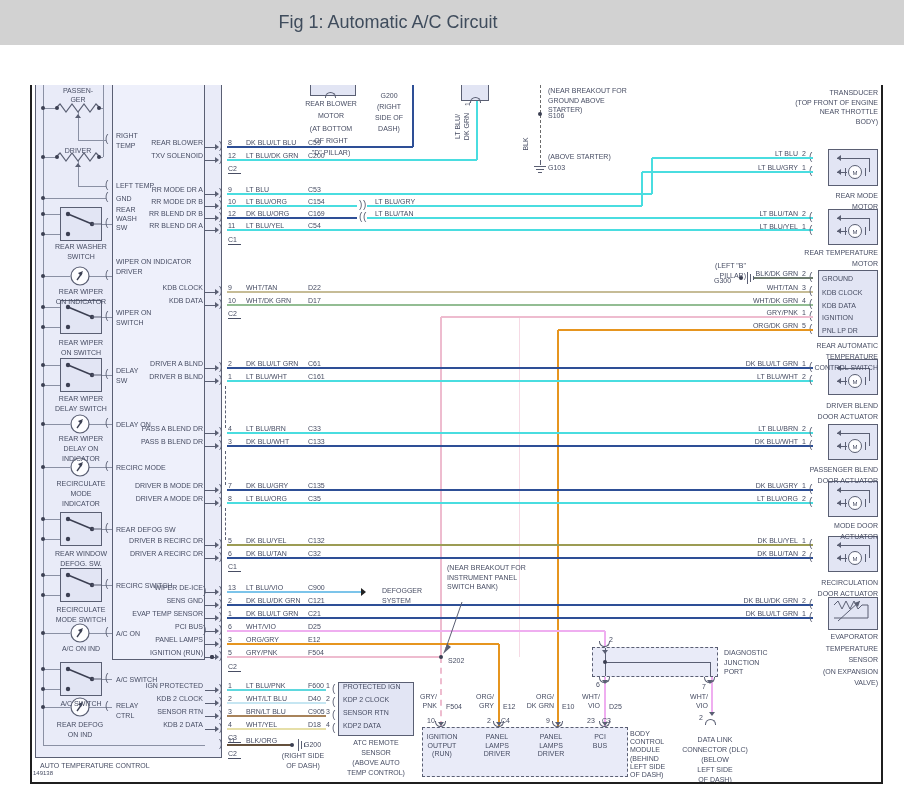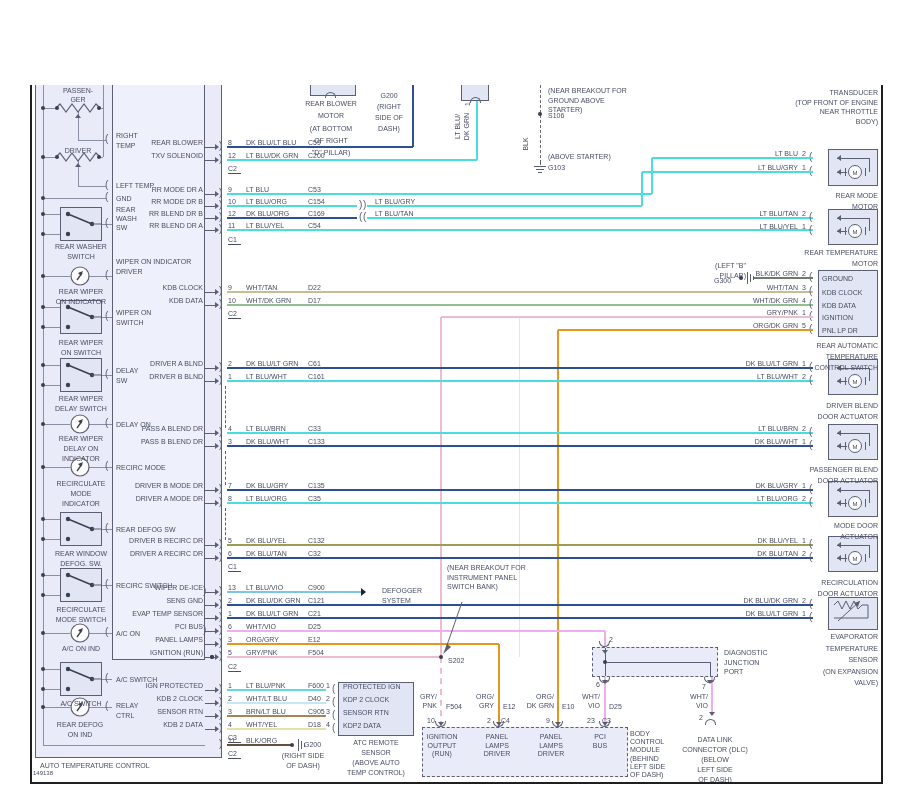--- a/index.html
+++ b/index.html
@@ -18,20 +18,23 @@
   .cupd{border-bottom:none;border-radius:9px 9px 0 0;}
   .par{position:absolute;font-size:10px;color:#5a5f73;line-height:10px;}
   .ctag{position:absolute;font-size:7px;color:#474d63;border-bottom:1px solid #474d63;width:13px;line-height:9px;}
   #frame{position:absolute;left:30px;top:85px;width:853px;height:699px;border:2px solid #1f1f1f;border-top:none;box-sizing:border-box;pointer-events:none;}
   svg{position:absolute;overflow:visible;}
 </style>
 </head>
 <body>
 
 <div id="stage">
+  <div id="banner">
+    <div id="title">Fig 1: Automatic A/C Circuit</div>
+  </div>
   <div id="diag">
       <div class="bx" style="left: 35px; top: 85px; width: 187px; height: 673px; border-top: none; border-right: 1px solid rgb(90, 95, 115); border-bottom: 1px solid rgb(90, 95, 115); border-left: 1px solid rgb(90, 95, 115); border-image: initial; background: rgb(233, 235, 248);"></div>
       <div class="bx" style="left: 112px; top: 85px; width: 93px; height: 575px; border-top: none; border-right: 1px solid rgb(90, 95, 115); border-bottom: 1px solid rgb(90, 95, 115); border-left: 1px solid rgb(90, 95, 115); border-image: initial; background: rgb(238, 240, 251);"></div>
       <div class="bx" style="left: 310px; top: 85px; width: 46px; height: 11px; border-top: none; border-right: 1px solid rgb(90, 95, 115); border-bottom: 1px solid rgb(90, 95, 115); border-left: 1px solid rgb(90, 95, 115); border-image: initial; background: rgb(226, 229, 244);"></div>
       <div class="bx" style="left: 461px; top: 85px; width: 28px; height: 16px; border-top: none; border-right: 1px solid rgb(90, 95, 115); border-bottom: 1px solid rgb(90, 95, 115); border-left: 1px solid rgb(90, 95, 115); border-image: initial; background: rgb(226, 229, 244);"></div>
       <div class="bx" style="left: 818px; top: 270px; width: 60px; height: 67px; border: 1px solid rgb(90, 95, 115); background: rgb(226, 229, 244);"></div>
       <div class="bx" style="left: 828px; top: 597px; width: 50px; height: 33px; border: 1px solid rgb(90, 95, 115); background: rgb(226, 229, 244);"></div>
       <div class="bx" style="left: 338px; top: 682px; width: 76px; height: 54px; border: 1px solid rgb(90, 95, 115); background: rgb(226, 229, 244);"></div>
       <div class="bx" style="left: 422px; top: 727px; width: 206px; height: 50px; border: 1px dashed rgb(90, 95, 115); background: rgb(233, 235, 248);"></div>
       <div class="bx" style="left: 592px; top: 647px; width: 126px; height: 30px; border: 1px dashed rgb(90, 95, 115); background: rgb(233, 235, 248);"></div>

